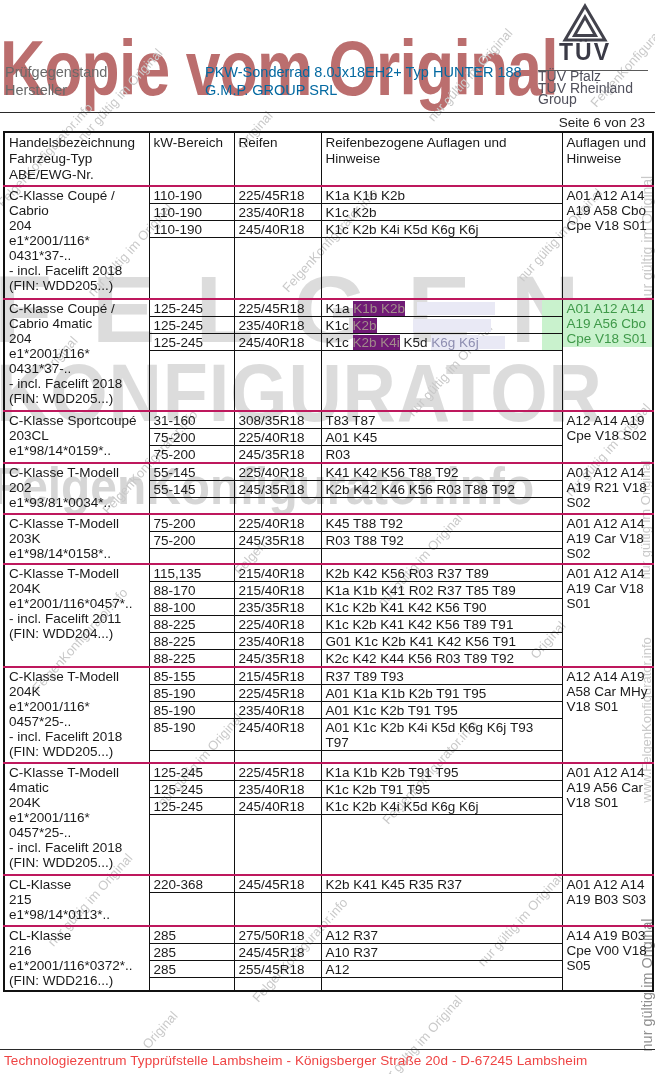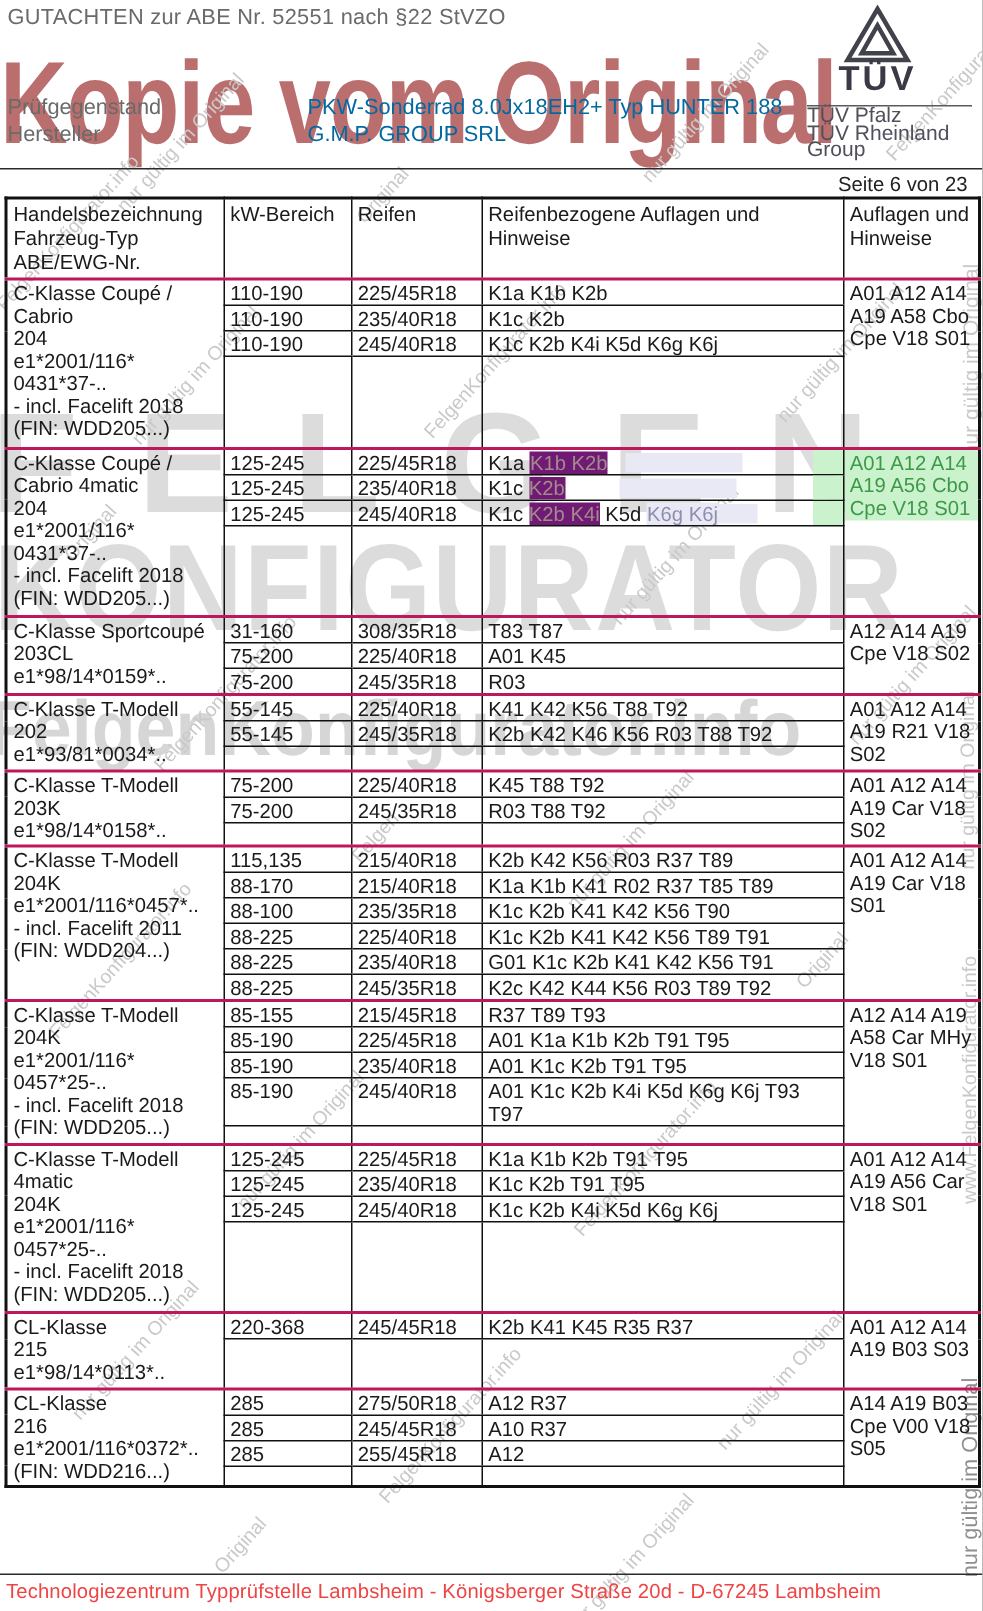--- a/index.html
+++ b/index.html
@@ -102,21 +102,20 @@
         <span class="wm" style="left: 420px; top: 1042px; font-size: 13px; color: rgb(201, 201, 201); transform: translate(-50%, -50%) rotate(-48deg);">nur gültig im Original</span>
         <span class="wm" style="left: 647px; top: 240px; font-size: 14px; color: rgb(201, 201, 201); transform: translate(-50%, -50%) rotate(-90deg);">nur gültig im Original</span>
         <span class="wm" style="left: 645px; top: 520px; font-size: 13px; color: rgb(201, 201, 201); transform: translate(-50%, -50%) rotate(-90deg);">nur gültig im Original</span>
         <span class="wm" style="left: 646px; top: 720px; font-size: 13px; color: rgb(201, 201, 201); transform: translate(-50%, -50%) rotate(-90deg);">www.FelgenKonfigurator.info</span>
         <span class="wm" style="left: 647px; top: 985px; font-size: 14.5px; color: rgb(143, 143, 143); transform: translate(-50%, -50%) rotate(-90deg);">nur gültig im Original</span>
       </div>
   </div>
 
   <div class="content">
 
-    <div class="gutachten-line">GUTACHTEN zur ABE Nr. 52551 nach §22 StVZO</div>
 
     <div class="kv-label" style="top:64px">Prüfgegenstand</div>
     <div class="kv-value" style="top:64px">PKW-Sonderrad 8.0Jx18EH2+ Typ HUNTER 188</div>
     <div class="kv-label" style="top:82px">Hersteller</div>
     <div class="kv-value" style="top:82px">G.M.P. GROUP SRL</div>
 
     <div class="tuv-logo">
       <svg class="tuv-triangle" width="46" height="40" viewBox="0 0 46 40">
         <path d="M23 3 L43 37 L3 37 Z" fill="none" stroke="#42424c" stroke-width="3"></path>
         <path d="M23 14 L33.5 32.5 L12.5 32.5 Z" fill="none" stroke="#42424c" stroke-width="3"></path>

